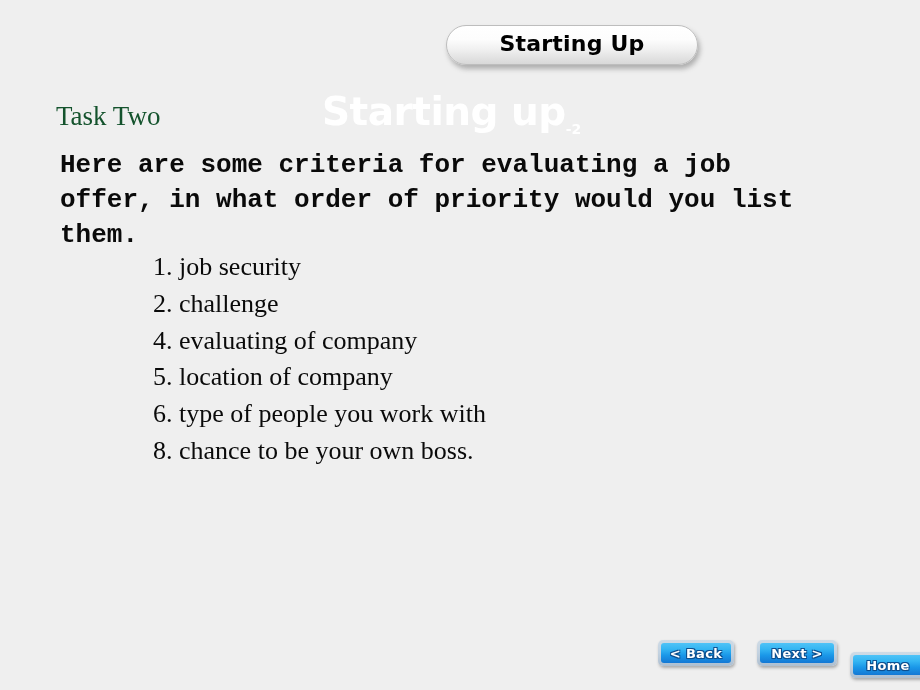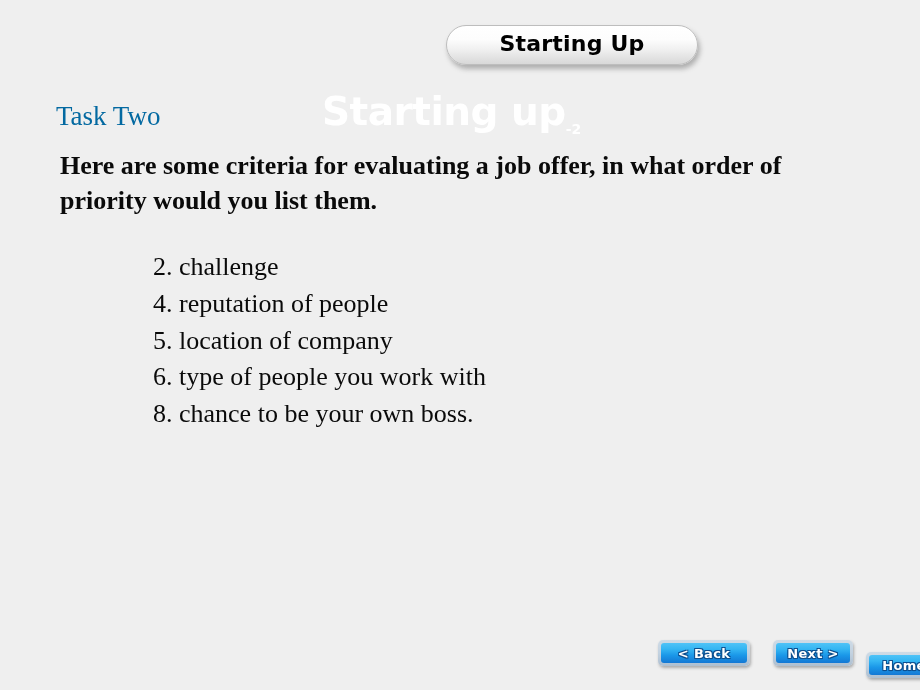--- a/index.html
+++ b/index.html
@@ -55,21 +55,21 @@
     transform: translateY(-1px);
   }
 
   
   #task-label {
     position: absolute;
     left: 56px;
     top: 101px;
     font-family: "Liberation Serif", serif;
     font-size: 27px;
-    color: #0369a1;
+    color: #14532d;
     white-space: nowrap;
     line-height: 1.15;
   }
 
   
   #ghost-title {
     position: absolute;
     left: 322px;
     top: 92px;
     font-family: "DejaVu Sans", sans-serif;
@@ -86,21 +86,21 @@
     vertical-align: sub;
     letter-spacing: 0;
   }
 
   
   #prompt {
     position: absolute;
     left: 60px;
     top: 148px;
     width: 780px;
-    font-family: Liberation Serif, serif;
+    font-family: Liberation Mono, monospace;
     font-weight: bold;
     font-size: 26px;
     color: #0a0a0a;
     line-height: 1.35;
   }
 
   
   #criteria-list {
     position: absolute;
     left: 153px;
@@ -165,21 +165,21 @@
     line-height: 1;
     letter-spacing: 0.3px;
     transform: translateY(-0.5px);
     text-shadow:
       -1px -1px 0 #0d4f8f,
        1px -1px 0 #0d4f8f,
       -1px  1px 0 #0d4f8f,
        1px  1px 0 #0d4f8f,
        0px  1px 1px rgba(0,0,0,0.5);
   }
-  #nav-btn-back   { width: 92px; }
+  #nav-btn-back   { width: 76px; }
   #nav-btn-next   { width: 80px; margin-left: 23px; }
   #nav-btn-home   { width: 76px; margin-left: 13px; margin-top: 24px; }
 </style>
 </head>
 <body>
 
 <div id="slide">
 
   <div id="header-pill">
     <span id="header-pill-label">Starting Up</span>
@@ -187,22 +187,23 @@
 
   <div id="task-label">Task Two</div>
 
   <div id="ghost-title">
     <span>Starting up</span><span id="ghost-title-sub">-2</span>
   </div>
 
   <div id="prompt">Here are some criteria for evaluating a job offer, in what order of priority would you list them.</div>
 
   <ul id="criteria-list">
+    <li><span class="num">1.</span><span>job security</span></li>
     <li><span class="num">2.</span><span>challenge</span></li>
-    <li><span class="num">4.</span><span>reputation of people</span></li>
+    <li><span class="num">4.</span><span>evaluating of company</span></li>
     <li><span class="num">5.</span><span>location of company</span></li>
     <li><span class="num">6.</span><span>type of people you work with</span></li>
     <li><span class="num">8.</span><span>chance to be your own boss.</span></li>
   </ul>
 
   <div id="nav-bar">
     <div class="nav-btn" id="nav-btn-back">
       <div class="nav-btn-inner">
         <span class="nav-btn-label">&lt; Back</span>
       </div>

